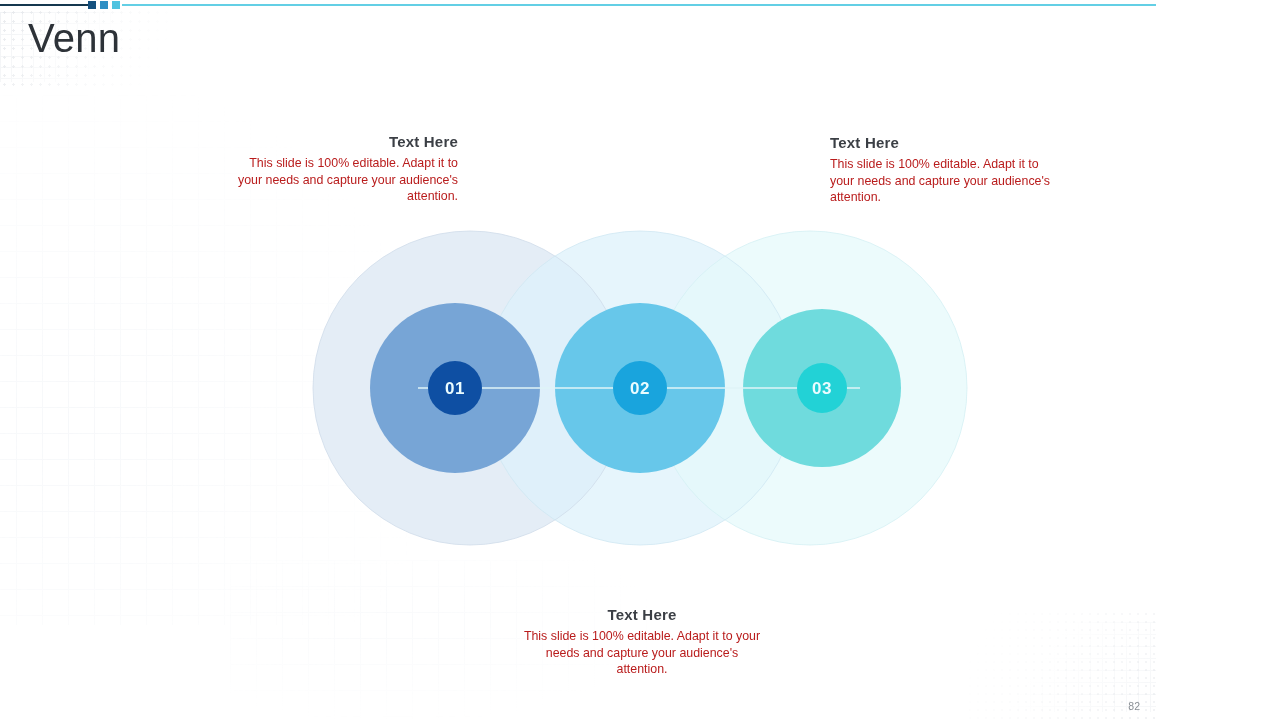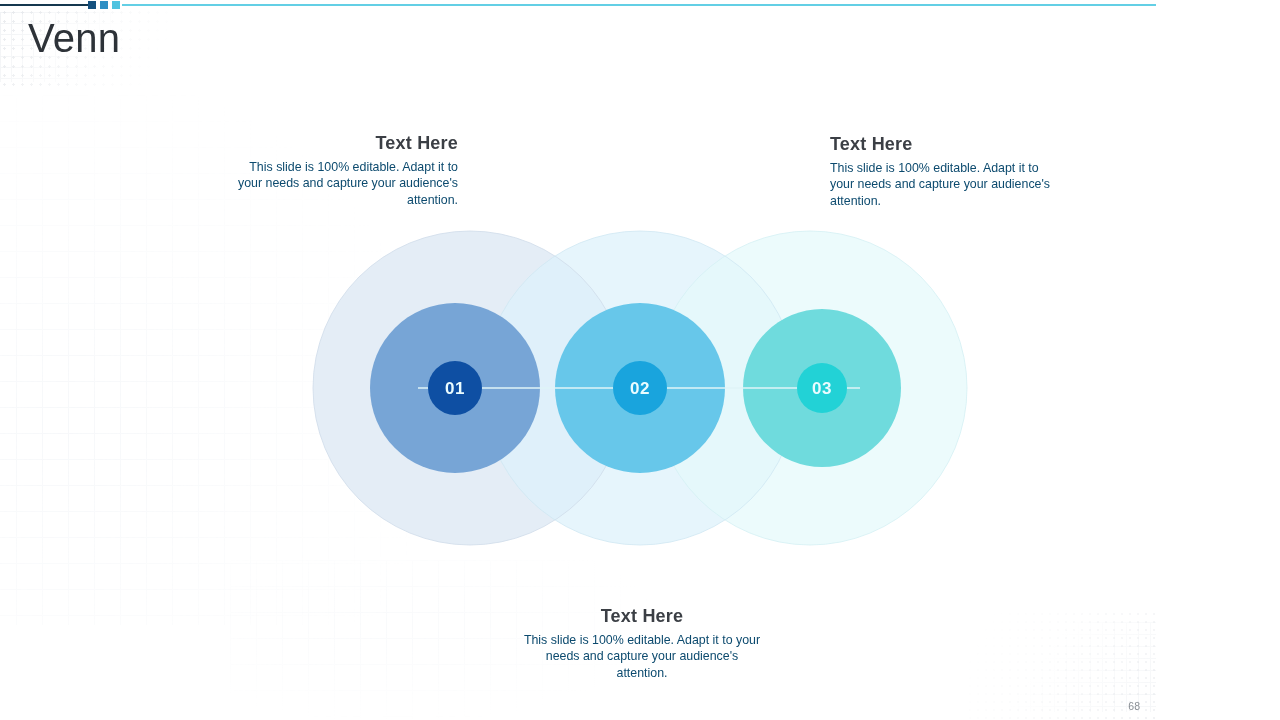--- a/index.html
+++ b/index.html
@@ -146,30 +146,30 @@
     letter-spacing: .3px;
     line-height: 1;
   }
 
   
   .callout {
     position: absolute;
     width: 230px;
   }
   .callout-title {
-    font-size: 18px;
+    font-size: 15px;
     font-weight: 700;
     color: #3b3f45;
     letter-spacing: .2px;
     margin: 0 0 4px 0;
     line-height: 1.2;
   }
   .callout-body {
     font-size: 12.4px;
-    color: #0c4a6e;
+    color: #b91c1c;
     line-height: 1.34;
     margin: 0;
   }
   .callout-1 { left: 228px; top: 133px; text-align: right; }
   .callout-2 { left: 830px; top: 134px; text-align: left; }
   .callout-3 { left: 520px; top: 606px; width: 244px; text-align: center; }
 
   
   .venn {
     position: absolute;
@@ -255,15 +255,15 @@
       <text class="num-label" x="155" y="166" text-anchor="middle" dominant-baseline="central" fill="#eafcff">01</text>
 
       <circle id="badge2" cx="340" cy="166" r="27" fill="#19a4dd"></circle>
       <text class="num-label" x="340" y="166" text-anchor="middle" dominant-baseline="central" fill="#eafcff">02</text>
 
       <circle id="badge3" cx="522" cy="166" r="25" fill="#22d2d6"></circle>
       <text class="num-label" x="522" y="166" text-anchor="middle" dominant-baseline="central" fill="#eafcff">03</text>
     </svg>
   </div>
 
-  <div class="page-number">68</div>
+  <div class="page-number">82</div>
 
 </div>
 
 </body></html>

